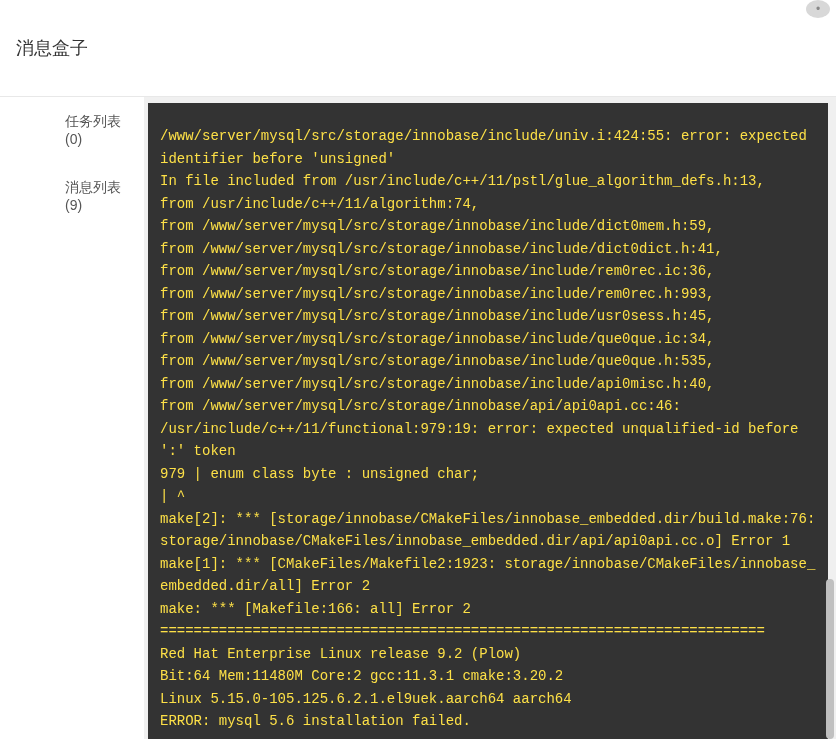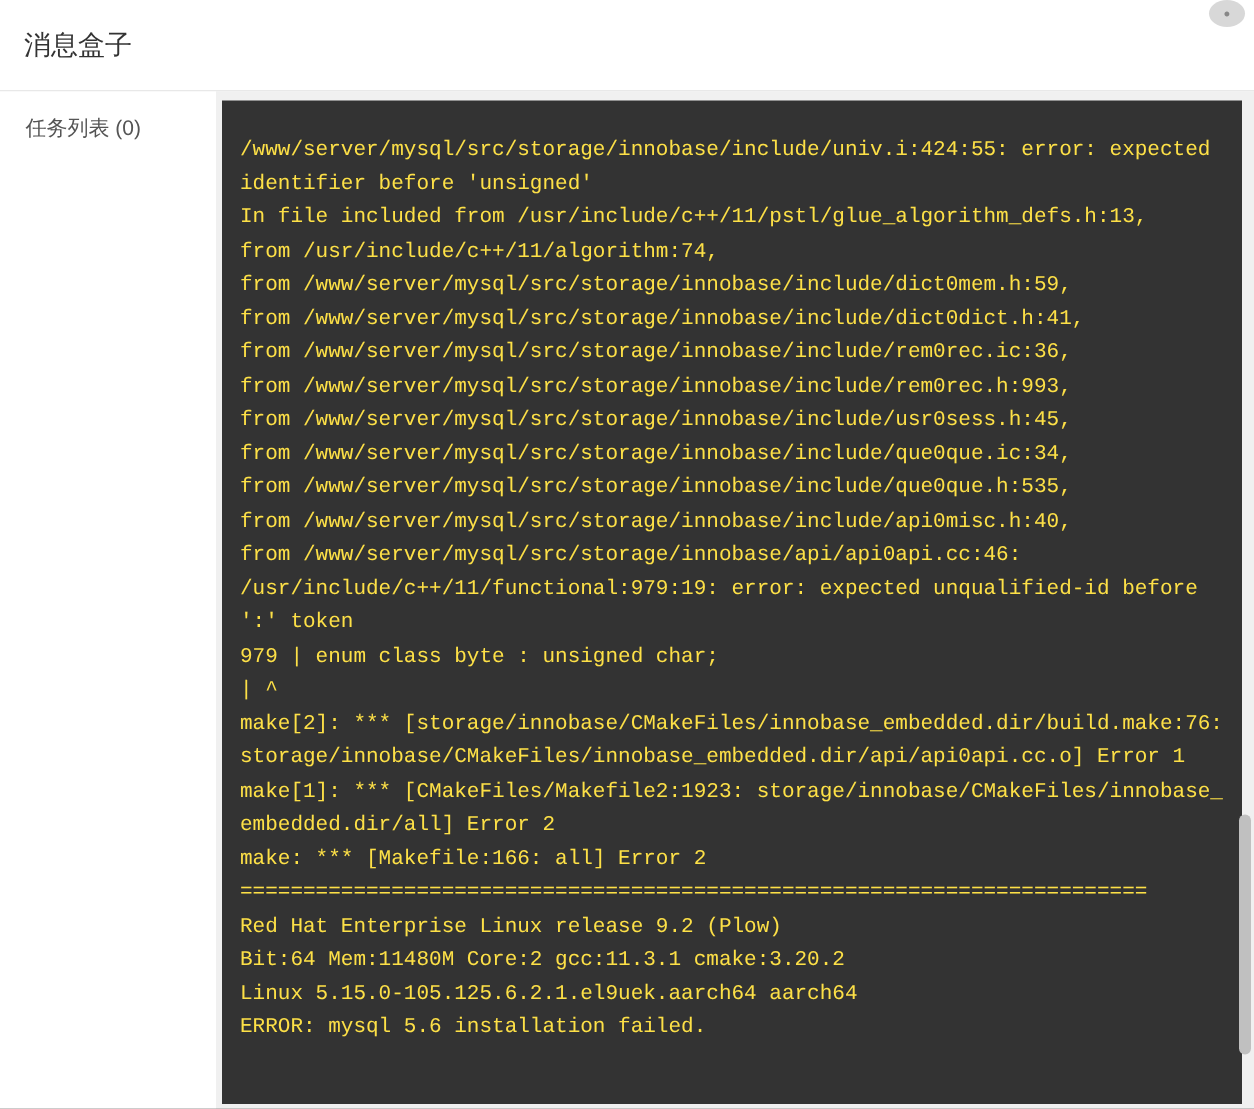--- a/index.html
+++ b/index.html
@@ -9,40 +9,41 @@
     }
     body {
       font-family: -apple-system, BlinkMacSystemFont, "Segoe UI", "PingFang SC", "Microsoft YaHei", sans-serif;
       background: #ffffff;
       width: 836px;
       height: 739px;
       overflow: hidden;
       position: relative;
     }
     .header {
-      padding: 18px 16px;
+      padding: 36px 16px;
       border-bottom: 1px solid #e8e8e8;
       font-size: 18px;
       color: #333;
     }
     .container {
       display: flex;
       height: calc(739px - 58px);
     }
     .sidebar {
       width: 144px;
       background: #ffffff;
       flex-shrink: 0;
     }
     .sidebar-item {
       padding: 16px 14px;
       font-size: 14px;
       color: #555;
       cursor: pointer;
       border-left: 3px solid transparent;
+      margin-left: 48px;
     }
     .sidebar-item.active {
       background: #f0f0f0;
       color: #333;
       font-weight: 500;
     }
     .main {
       flex: 1;
       background: #f0f0f0;
       padding: 6px 8px 6px 4px;
@@ -100,20 +101,23 @@
 
 <div class="header">
   <span>消息盒子</span>
 </div>
 
 <div class="container">
   <div class="sidebar">
     <div class="sidebar-item">
       <span>任务列表 (0)</span>
     </div>
+    <div class="sidebar-item">
+      <span>消息列表 (9)</span>
+    </div>
   </div>
 
   <div class="main">
     <div class="log-panel" id="log-panel">/www/server/mysql/src/storage/innobase/include/univ.i:424:55: error: expected identifier before 'unsigned'
 In file included from /usr/include/c++/11/pstl/glue_algorithm_defs.h:13,
 from /usr/include/c++/11/algorithm:74,
 from /www/server/mysql/src/storage/innobase/include/dict0mem.h:59,
 from /www/server/mysql/src/storage/innobase/include/dict0dict.h:41,
 from /www/server/mysql/src/storage/innobase/include/rem0rec.ic:36,
 from /www/server/mysql/src/storage/innobase/include/rem0rec.h:993,

